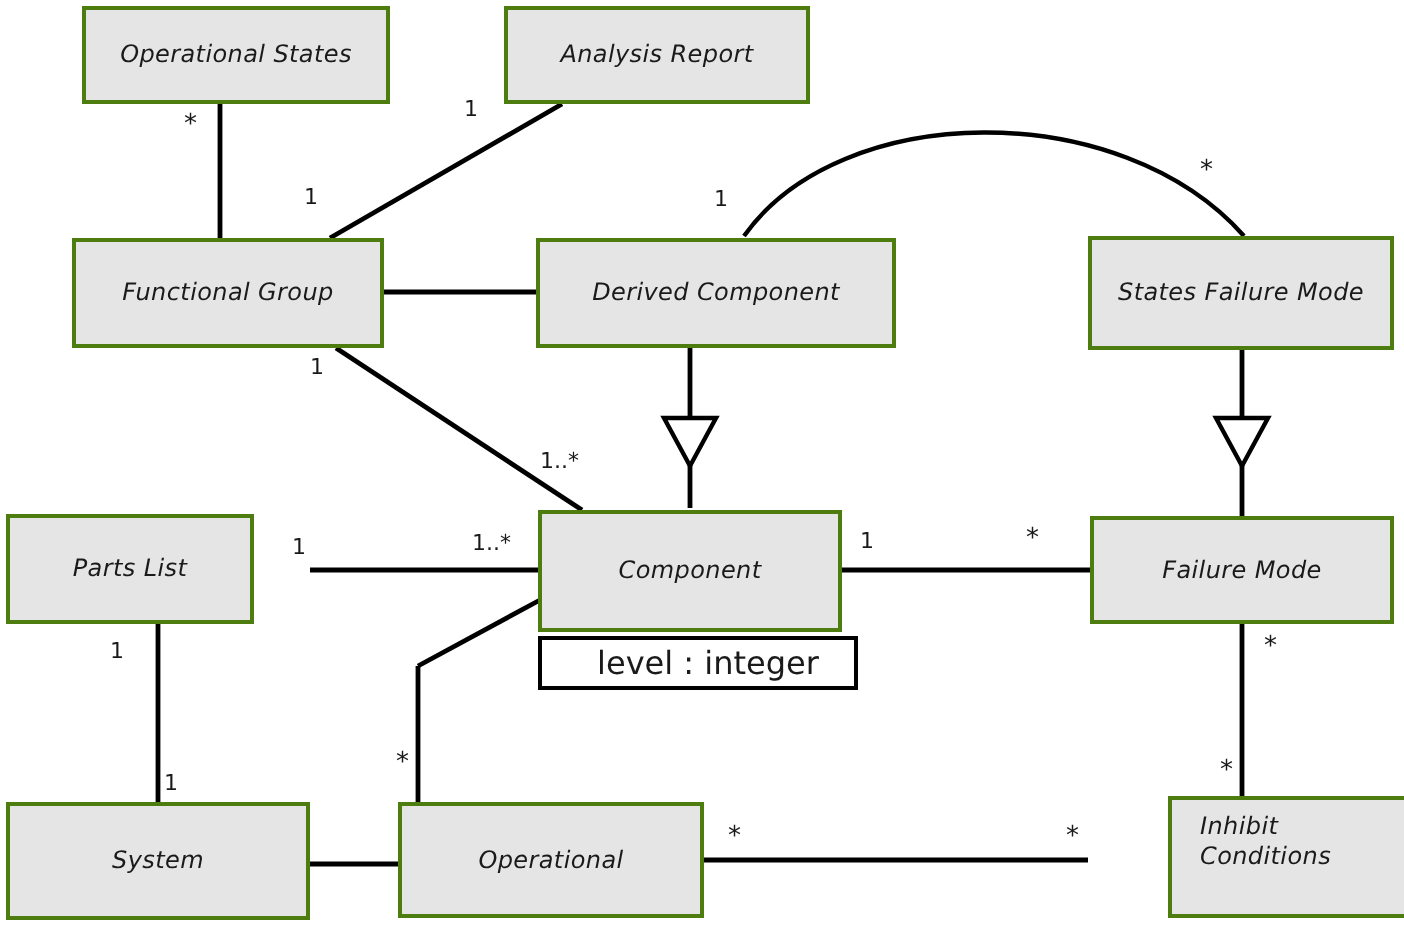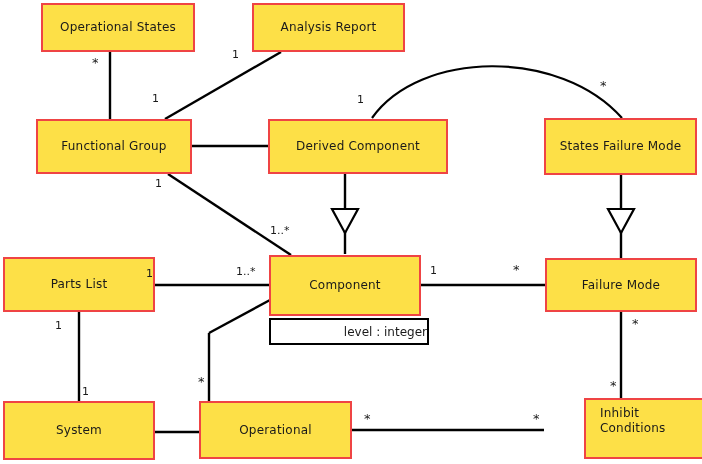--- a/index.html
+++ b/index.html
@@ -19,23 +19,24 @@
   #edge-layer {
     position: absolute;
     left: 0;
     top: 0;
     width: 702px;
     height: 464px;
   }
   .uml-class {
     position: absolute;
     box-sizing: border-box;
-    border: 2px solid #ef4444;
-    background: #fde047;
+    border: 2px solid #4d7c0f;
+    background: #e5e5e5;
     z-index: 5;
+    font-style: italic;
   }
   .uml-name-compartment {
     display: flex;
     align-items: center;
     justify-content: center;
     width: 100%;
     height: 100%;
     box-sizing: border-box;
     font-size: 12px;
     color: #1a1a1a;
@@ -48,23 +49,23 @@
     text-align: left;
     padding-left: 14px;
   }
   .uml-attr-compartment {
     position: absolute;
     box-sizing: border-box;
     border: 2px solid #000000;
     background: #ffffff;
     display: flex;
     align-items: center;
-    justify-content: flex-end;
+    justify-content: center;
     padding-left: 10px;
-    font-size: 12px;
+    font-size: 16px;
     color: #1a1a1a;
     z-index: 5;
   }
   .mult-label {
     position: absolute;
     font-size: 11px;
     color: #1a1a1a;
     white-space: nowrap;
     z-index: 6;
     line-height: 11px;
@@ -125,21 +126,21 @@
   </div>
 
   <div class="uml-class" style="left:268px; top:119px; width:180px; height:55px;">
     <div class="uml-name-compartment">Derived Component</div>
   </div>
 
   <div class="uml-class" style="left:544px; top:118px; width:153px; height:57px;">
     <div class="uml-name-compartment">States Failure Mode</div>
   </div>
 
-  <div class="uml-class" style="left:3px; top:257px; width:152px; height:55px;">
+  <div class="uml-class" style="left:3px; top:257px; width:124px; height:55px;">
     <div class="uml-name-compartment">Parts List</div>
   </div>
 
   <div class="uml-class" style="left:269px; top:255px; width:152px; height:61px;">
     <div class="uml-name-compartment">Component</div>
   </div>
 
   <div class="uml-attr-compartment" style="left:269px; top:318px; width:160px; height:27px;">
     <span>level : integer</span>
   </div>

